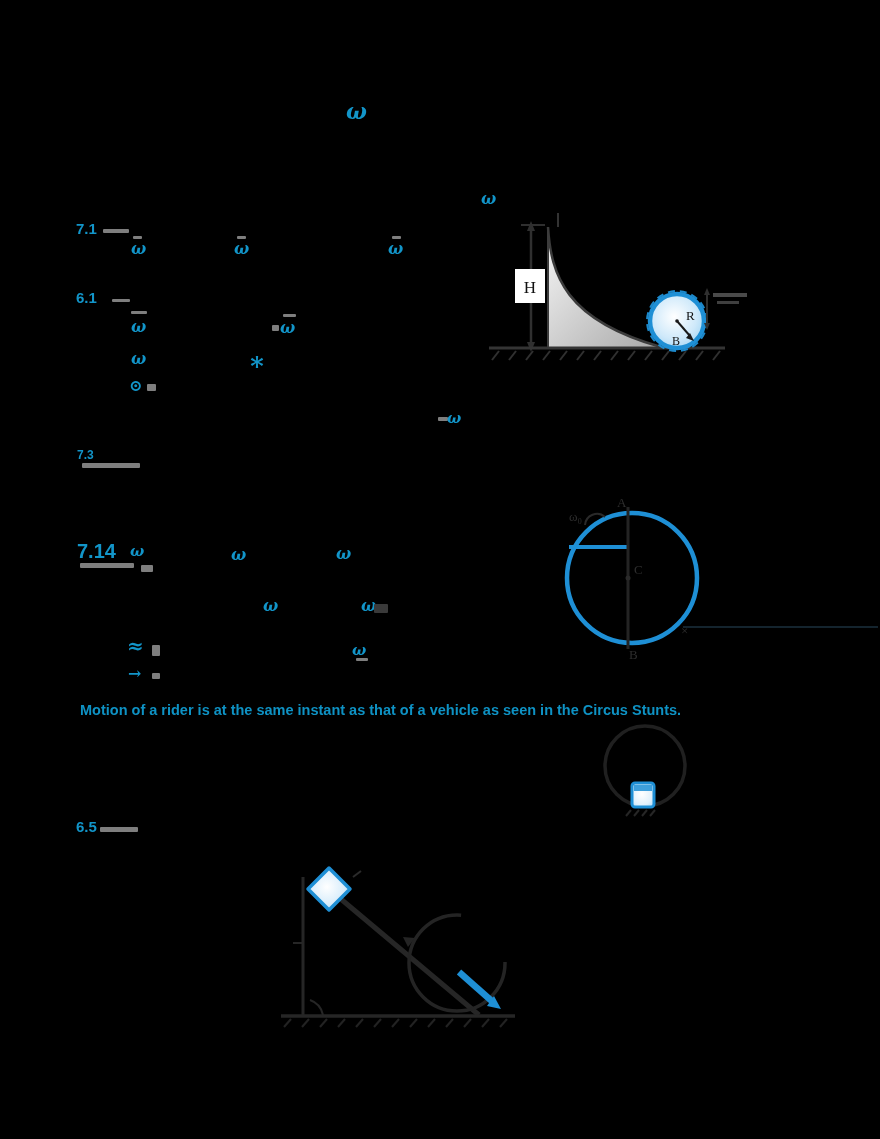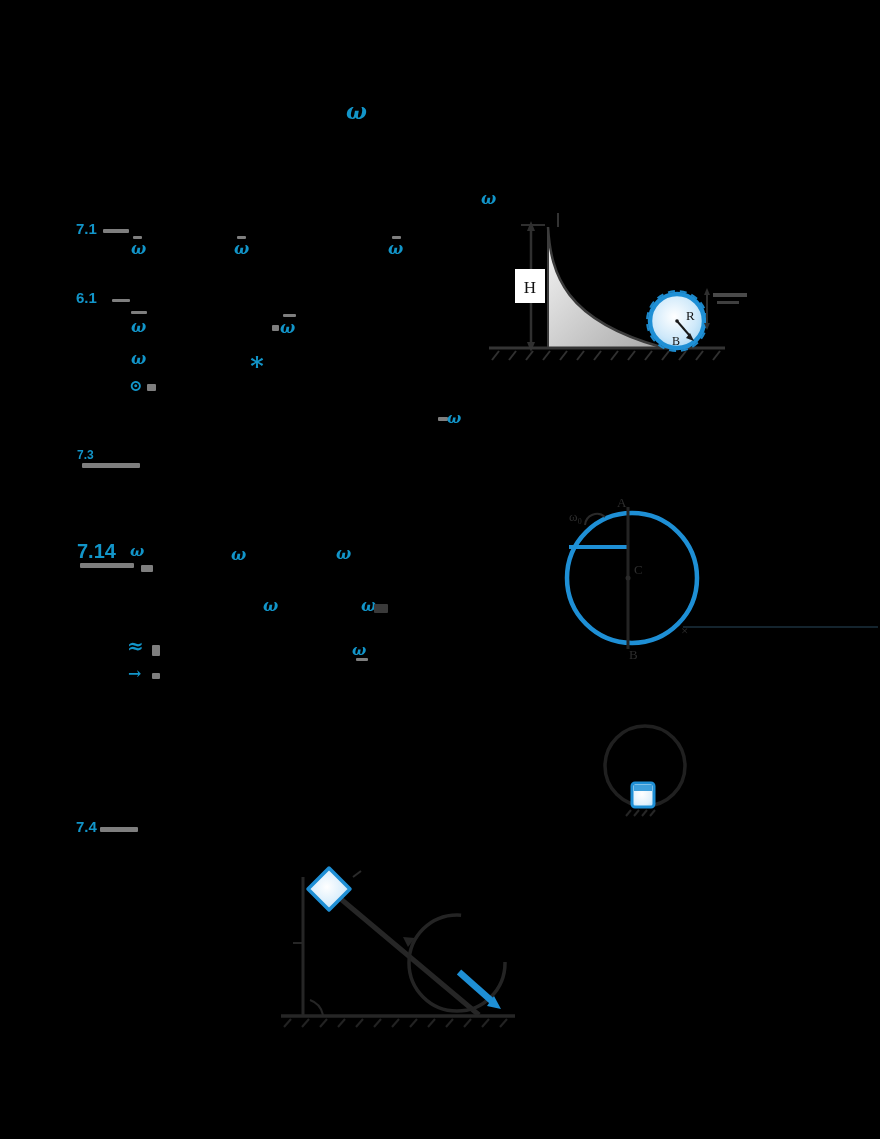--- a/index.html
+++ b/index.html
@@ -68,22 +68,23 @@
   <div class="gray dark" style="left:374px;top:604px;width:14px;height:9px;"></div>
 
   <div class="frag" style="left:127px;top:636px;font-size:20px;font-style:normal;">≈</div>
   <div class="gray" style="left:152px;top:645px;width:8px;height:11px;"></div>
   <div class="frag" style="left:352px;top:643px;font-size:15px;">ω</div>
   <div class="gray" style="left:356px;top:658px;width:12px;height:3px;"></div>
 
   <div class="frag" style="left:128px;top:666px;font-size:16px;font-style:normal;">→</div>
   <div class="gray" style="left:152px;top:673px;width:8px;height:6px;"></div>
 
-
-  <div class="qnum" style="left:76px;top:819px;font-size:15px;">7.4</div>
+  <div class="caption">Motion of a rider is at the same instant as that of a vehicle as seen in the Circus Stunts.</div>
+
+  <div class="qnum" style="left:76px;top:819px;font-size:15px;">6.5</div>
   <div class="gray" style="left:100px;top:827px;width:38px;height:5px;"></div>
 
   <div class="faintline" style="left:683px;top:626px;width:195px;height:2px;"></div>
 
   <svg style="left:485px;top:195px;" width="390" height="170" viewBox="0 0 390 170">
     <defs>
       <linearGradient id="rampGrad" x1="0" y1="0" x2="1" y2="1">
         <stop offset="0" stop-color="#f8f8f8"></stop>
           <stop offset="1" stop-color="#a8a8a8"></stop>
       </linearGradient>

